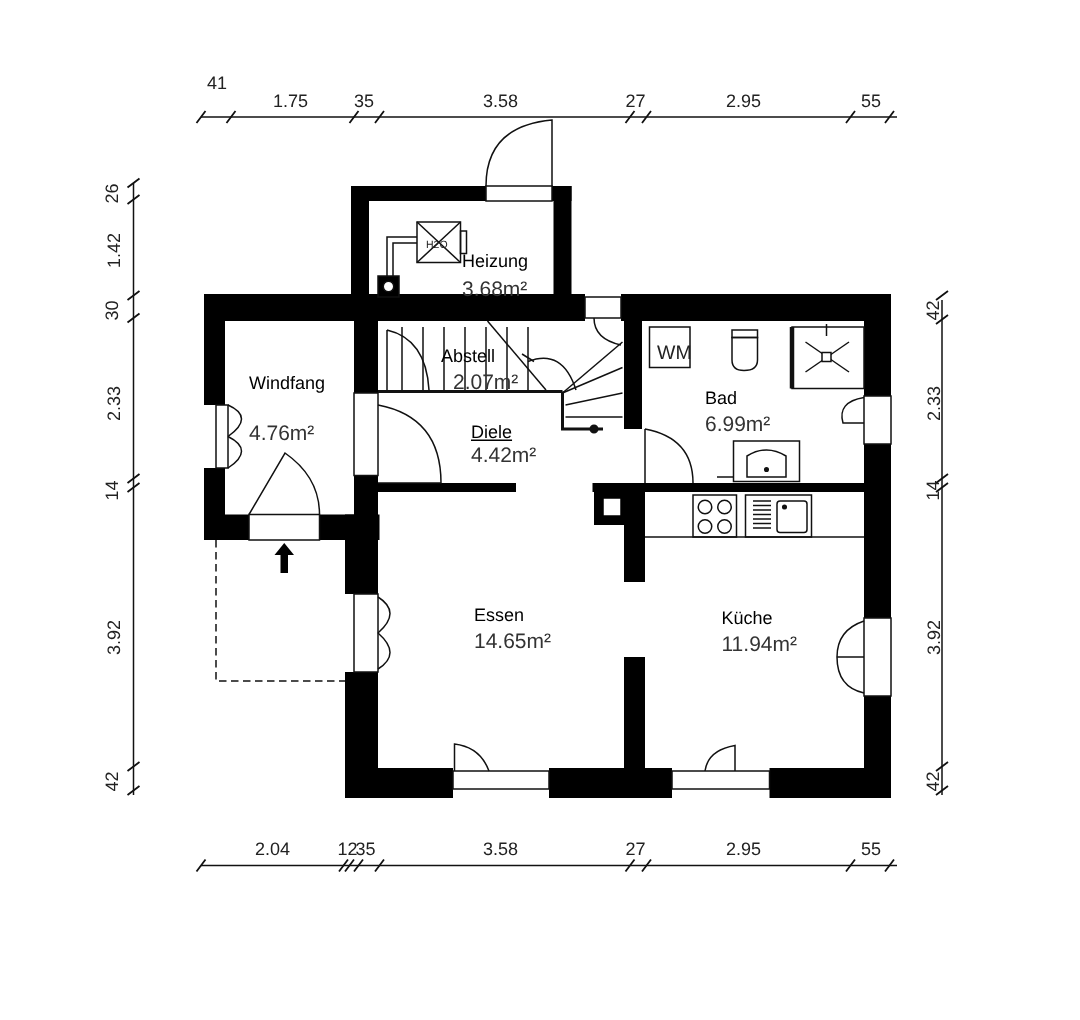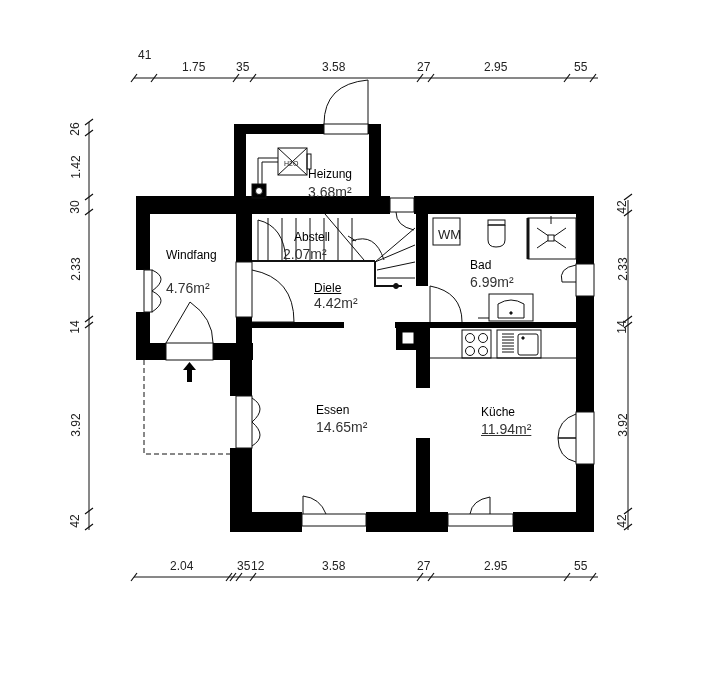--- a/index.html
+++ b/index.html
@@ -202,21 +202,21 @@
   <span class="dim-label" style="left:138px;top:48px;">41</span>
   <span class="dim-label" style="left:182px;top:60px;">1.75</span>
   <span class="dim-label" style="left:236px;top:60px;">35</span>
   <span class="dim-label" style="left:322px;top:60px;">3.58</span>
   <span class="dim-label" style="left:417px;top:60px;">27</span>
   <span class="dim-label" style="left:484px;top:60px;">2.95</span>
   <span class="dim-label" style="left:574px;top:60px;">55</span>
 </div>
 <div>
   <span class="dim-label" style="left:170px;top:559px;">2.04</span>
-  <span class="dim-label" style="left:225px;top:559px;margin-left:26px;">12</span>
+  <span class="dim-label" style="left:225px;top:559px;">12</span>
   <span class="dim-label" style="left:237px;top:559px;">35</span>
   <span class="dim-label" style="left:322px;top:559px;">3.58</span>
   <span class="dim-label" style="left:417px;top:559px;">27</span>
   <span class="dim-label" style="left:484px;top:559px;">2.95</span>
   <span class="dim-label" style="left:574px;top:559px;">55</span>
 </div>
 <div>
   <span class="dim-label dim-v" style="left:68px;top:122px;">26</span>
   <span class="dim-label dim-v" style="left:64px;top:160px;">1.42</span>
   <span class="dim-label dim-v" style="left:68px;top:200px;">30</span>
@@ -236,33 +236,33 @@
 <div>
   <span class="room-name" style="left:308px;top:167px;">Heizung</span>
   <span class="room-area" style="left:308px;top:184px;">3.68m²</span>
 </div>
 <div>
   <span class="room-name" style="left:166px;top:248px;">Windfang</span>
   <span class="room-area" style="left:166px;top:280px;">4.76m²</span>
 </div>
 <div>
   <span class="room-name" style="left:294px;top:230px;">Abstell</span>
-  <span class="room-area" style="left:283px;top:246px;">2.07m²</span>
+  <span class="room-area" style="left:302px;top:246px;">2.07m²</span>
 </div>
 <div>
   <span class="room-name" style="left:314px;top:281px;text-decoration:underline;">Diele</span>
   <span class="room-area" style="left:314px;top:295px;">4.42m²</span>
 </div>
 <div>
   <span class="room-name" style="left:470px;top:258px;">Bad</span>
   <span class="room-area" style="left:470px;top:274px;">6.99m²</span>
 </div>
 <div>
   <span class="room-name" style="left:316px;top:403px;">Essen</span>
   <span class="room-area" style="left:316px;top:419px;">14.65m²</span>
 </div>
 <div>
   <span class="room-name" style="left:481px;top:405px;">Küche</span>
-  <span class="room-area" style="left:481px;top:421px;text-decoration:underline;">11.94m²</span>
+  <span class="room-area" style="left:481px;top:421px;">11.94m²</span>
 </div>
 
 <span class="small-label" style="left:438px;top:227px;">WM</span>
 <span class="small-label" style="left:284px;top:160px;font-size:7px;">H2O</span>
 
 </body></html>

